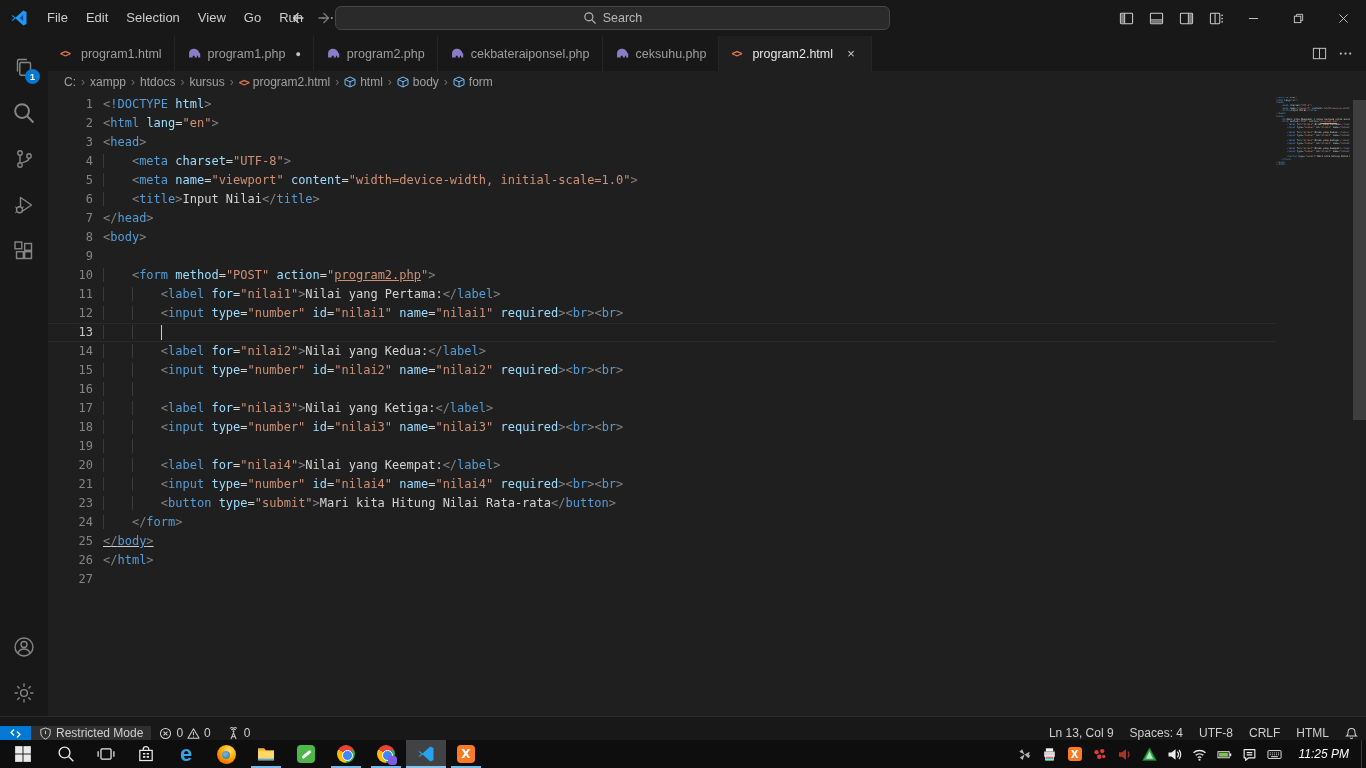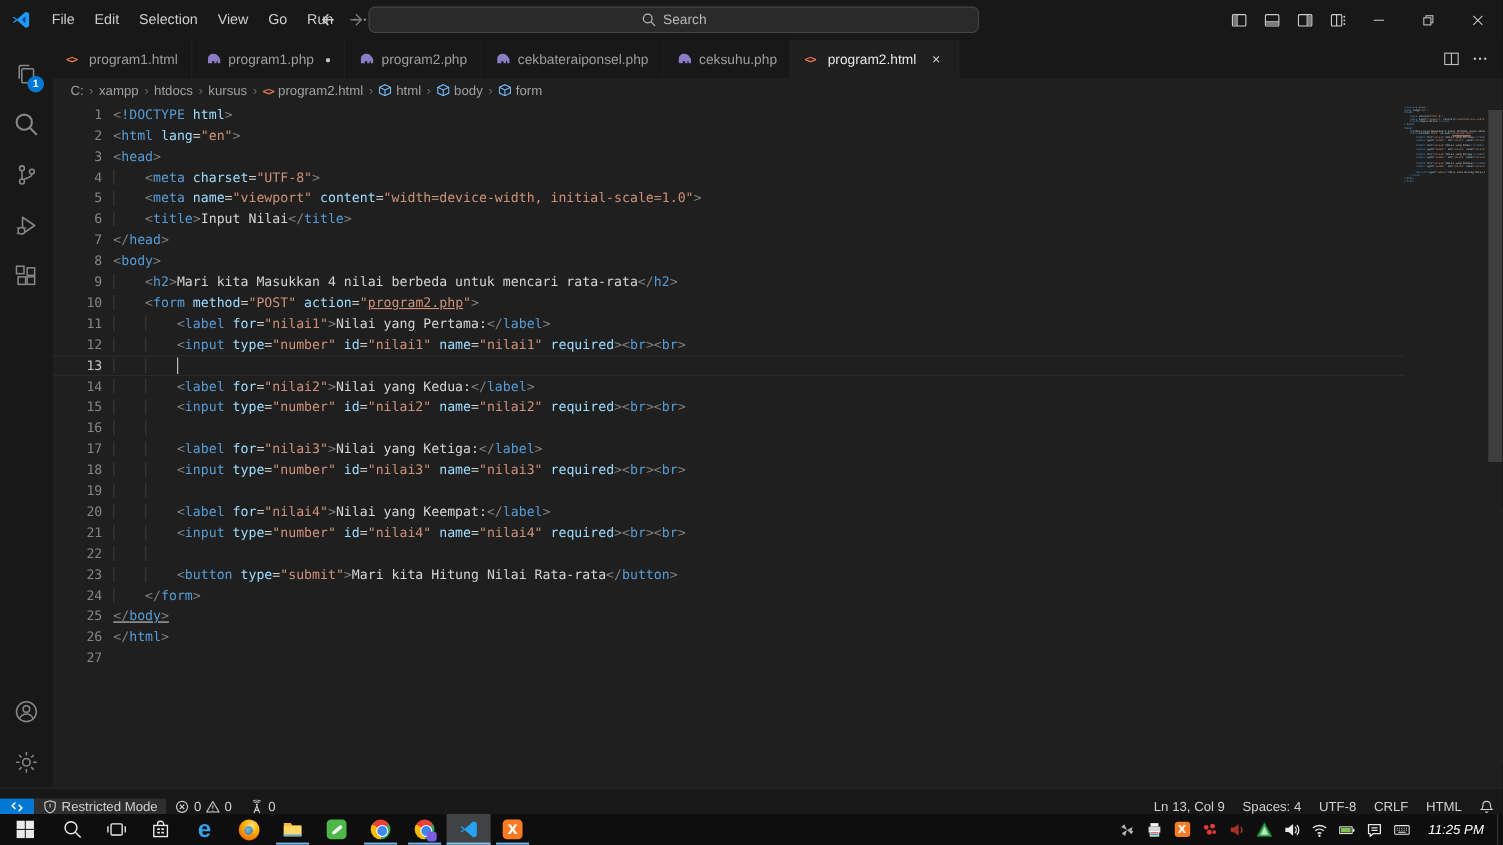--- a/index.html
+++ b/index.html
@@ -405,21 +405,20 @@
             <div class="line">
               <span class="ln">7</span>
               <span class="lc" style="white-space: pre;"><span class="tk-p">&lt;/</span><span class="tk-t">head</span><span class="tk-p">&gt;</span></span>
             </div>
             <div class="line">
               <span class="ln">8</span>
               <span class="lc" style="white-space: pre;"><span class="tk-p">&lt;</span><span class="tk-t">body</span><span class="tk-p">&gt;</span></span>
             </div>
             <div class="line">
               <span class="ln">9</span>
-              <span class="lc" style="white-space: pre;"><span class="tk-g">    </span><span class="tk-p">&lt;</span><span class="tk-t">h2</span><span class="tk-p">&gt;</span><span class="tk-x">Mari kita Masukkan 4 nilai berbeda untuk mencari rata-rata</span><span class="tk-p">&lt;/</span><span class="tk-t">h2</span><span class="tk-p">&gt;</span></span>
             </div>
             <div class="line">
               <span class="ln">10</span>
               <span class="lc" style="white-space: pre;"><span class="tk-g">    </span><span class="tk-p">&lt;</span><span class="tk-t">form</span><span class="tk-x"> </span><span class="tk-a">method</span><span class="tk-o">=</span><span class="tk-s">"POST"</span><span class="tk-x"> </span><span class="tk-a">action</span><span class="tk-o">=</span><span class="tk-s">"</span><span class="tk-u">program2.php</span><span class="tk-s">"</span><span class="tk-p">&gt;</span></span>
             </div>
             <div class="line">
               <span class="ln">11</span>
               <span class="lc" style="white-space: pre;"><span class="tk-g">    </span><span class="tk-g">    </span><span class="tk-p">&lt;</span><span class="tk-t">label</span><span class="tk-x"> </span><span class="tk-a">for</span><span class="tk-o">=</span><span class="tk-s">"nilai1"</span><span class="tk-p">&gt;</span><span class="tk-x">Nilai yang Pertama:</span><span class="tk-p">&lt;/</span><span class="tk-t">label</span><span class="tk-p">&gt;</span></span>
             </div>
             <div class="line">
@@ -454,24 +453,20 @@
               <span class="ln">19</span>
               <span class="lc" style="white-space: pre;"><span class="tk-g">    </span><span class="tk-g">    </span></span>
             </div>
             <div class="line">
               <span class="ln">20</span>
               <span class="lc" style="white-space: pre;"><span class="tk-g">    </span><span class="tk-g">    </span><span class="tk-p">&lt;</span><span class="tk-t">label</span><span class="tk-x"> </span><span class="tk-a">for</span><span class="tk-o">=</span><span class="tk-s">"nilai4"</span><span class="tk-p">&gt;</span><span class="tk-x">Nilai yang Keempat:</span><span class="tk-p">&lt;/</span><span class="tk-t">label</span><span class="tk-p">&gt;</span></span>
             </div>
             <div class="line">
               <span class="ln">21</span>
               <span class="lc" style="white-space: pre;"><span class="tk-g">    </span><span class="tk-g">    </span><span class="tk-p">&lt;</span><span class="tk-t">input</span><span class="tk-x"> </span><span class="tk-a">type</span><span class="tk-o">=</span><span class="tk-s">"number"</span><span class="tk-x"> </span><span class="tk-a">id</span><span class="tk-o">=</span><span class="tk-s">"nilai4"</span><span class="tk-x"> </span><span class="tk-a">name</span><span class="tk-o">=</span><span class="tk-s">"nilai4"</span><span class="tk-x"> </span><span class="tk-a">required</span><span class="tk-p">&gt;&lt;</span><span class="tk-t">br</span><span class="tk-p">&gt;&lt;</span><span class="tk-t">br</span><span class="tk-p">&gt;</span></span>
-            </div>
-            <div class="line">
-              <span class="ln">22</span>
-              <span class="lc" style="white-space: pre;"><span class="tk-g">    </span><span class="tk-g">    </span></span>
             </div>
             <div class="line">
               <span class="ln">23</span>
               <span class="lc" style="white-space: pre;"><span class="tk-g">    </span><span class="tk-g">    </span><span class="tk-p">&lt;</span><span class="tk-t">button</span><span class="tk-x"> </span><span class="tk-a">type</span><span class="tk-o">=</span><span class="tk-s">"submit"</span><span class="tk-p">&gt;</span><span class="tk-x">Mari kita Hitung Nilai Rata-rata</span><span class="tk-p">&lt;/</span><span class="tk-t">button</span><span class="tk-p">&gt;</span></span>
             </div>
             <div class="line">
               <span class="ln">24</span>
               <span class="lc" style="white-space: pre;"><span class="tk-g">    </span><span class="tk-p">&lt;/</span><span class="tk-t">form</span><span class="tk-p">&gt;</span></span>
             </div>
             <div class="line">

